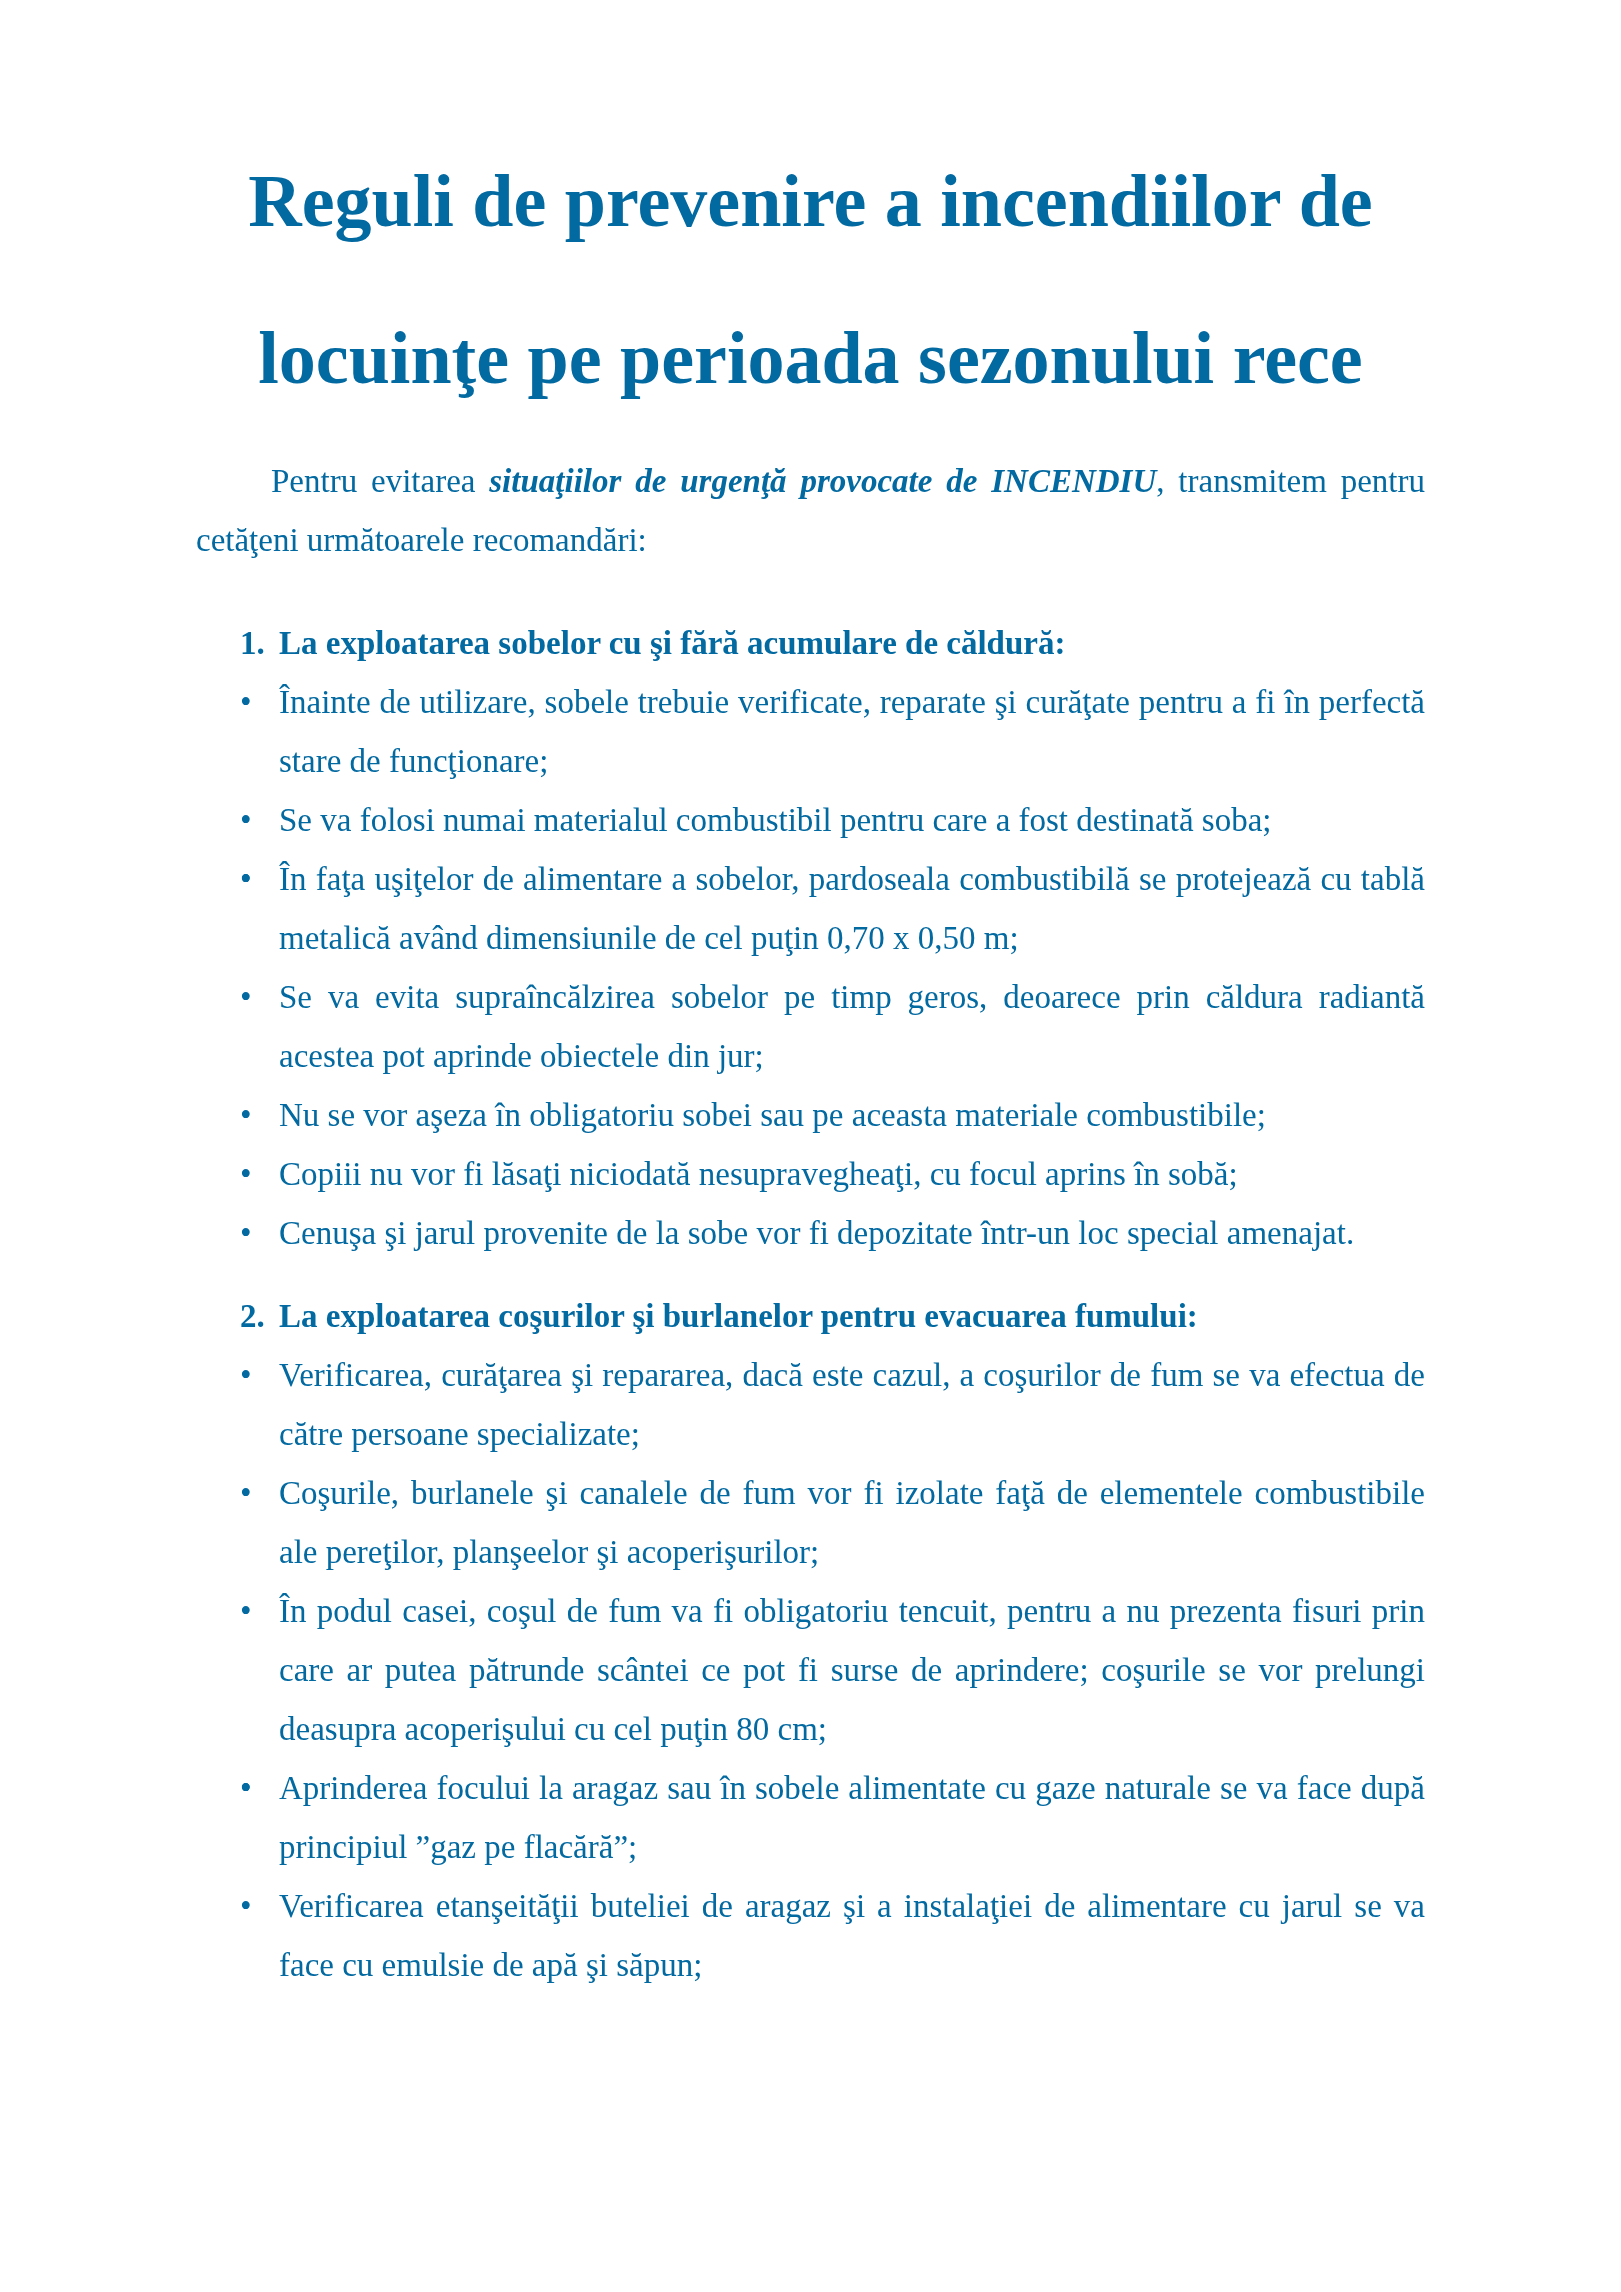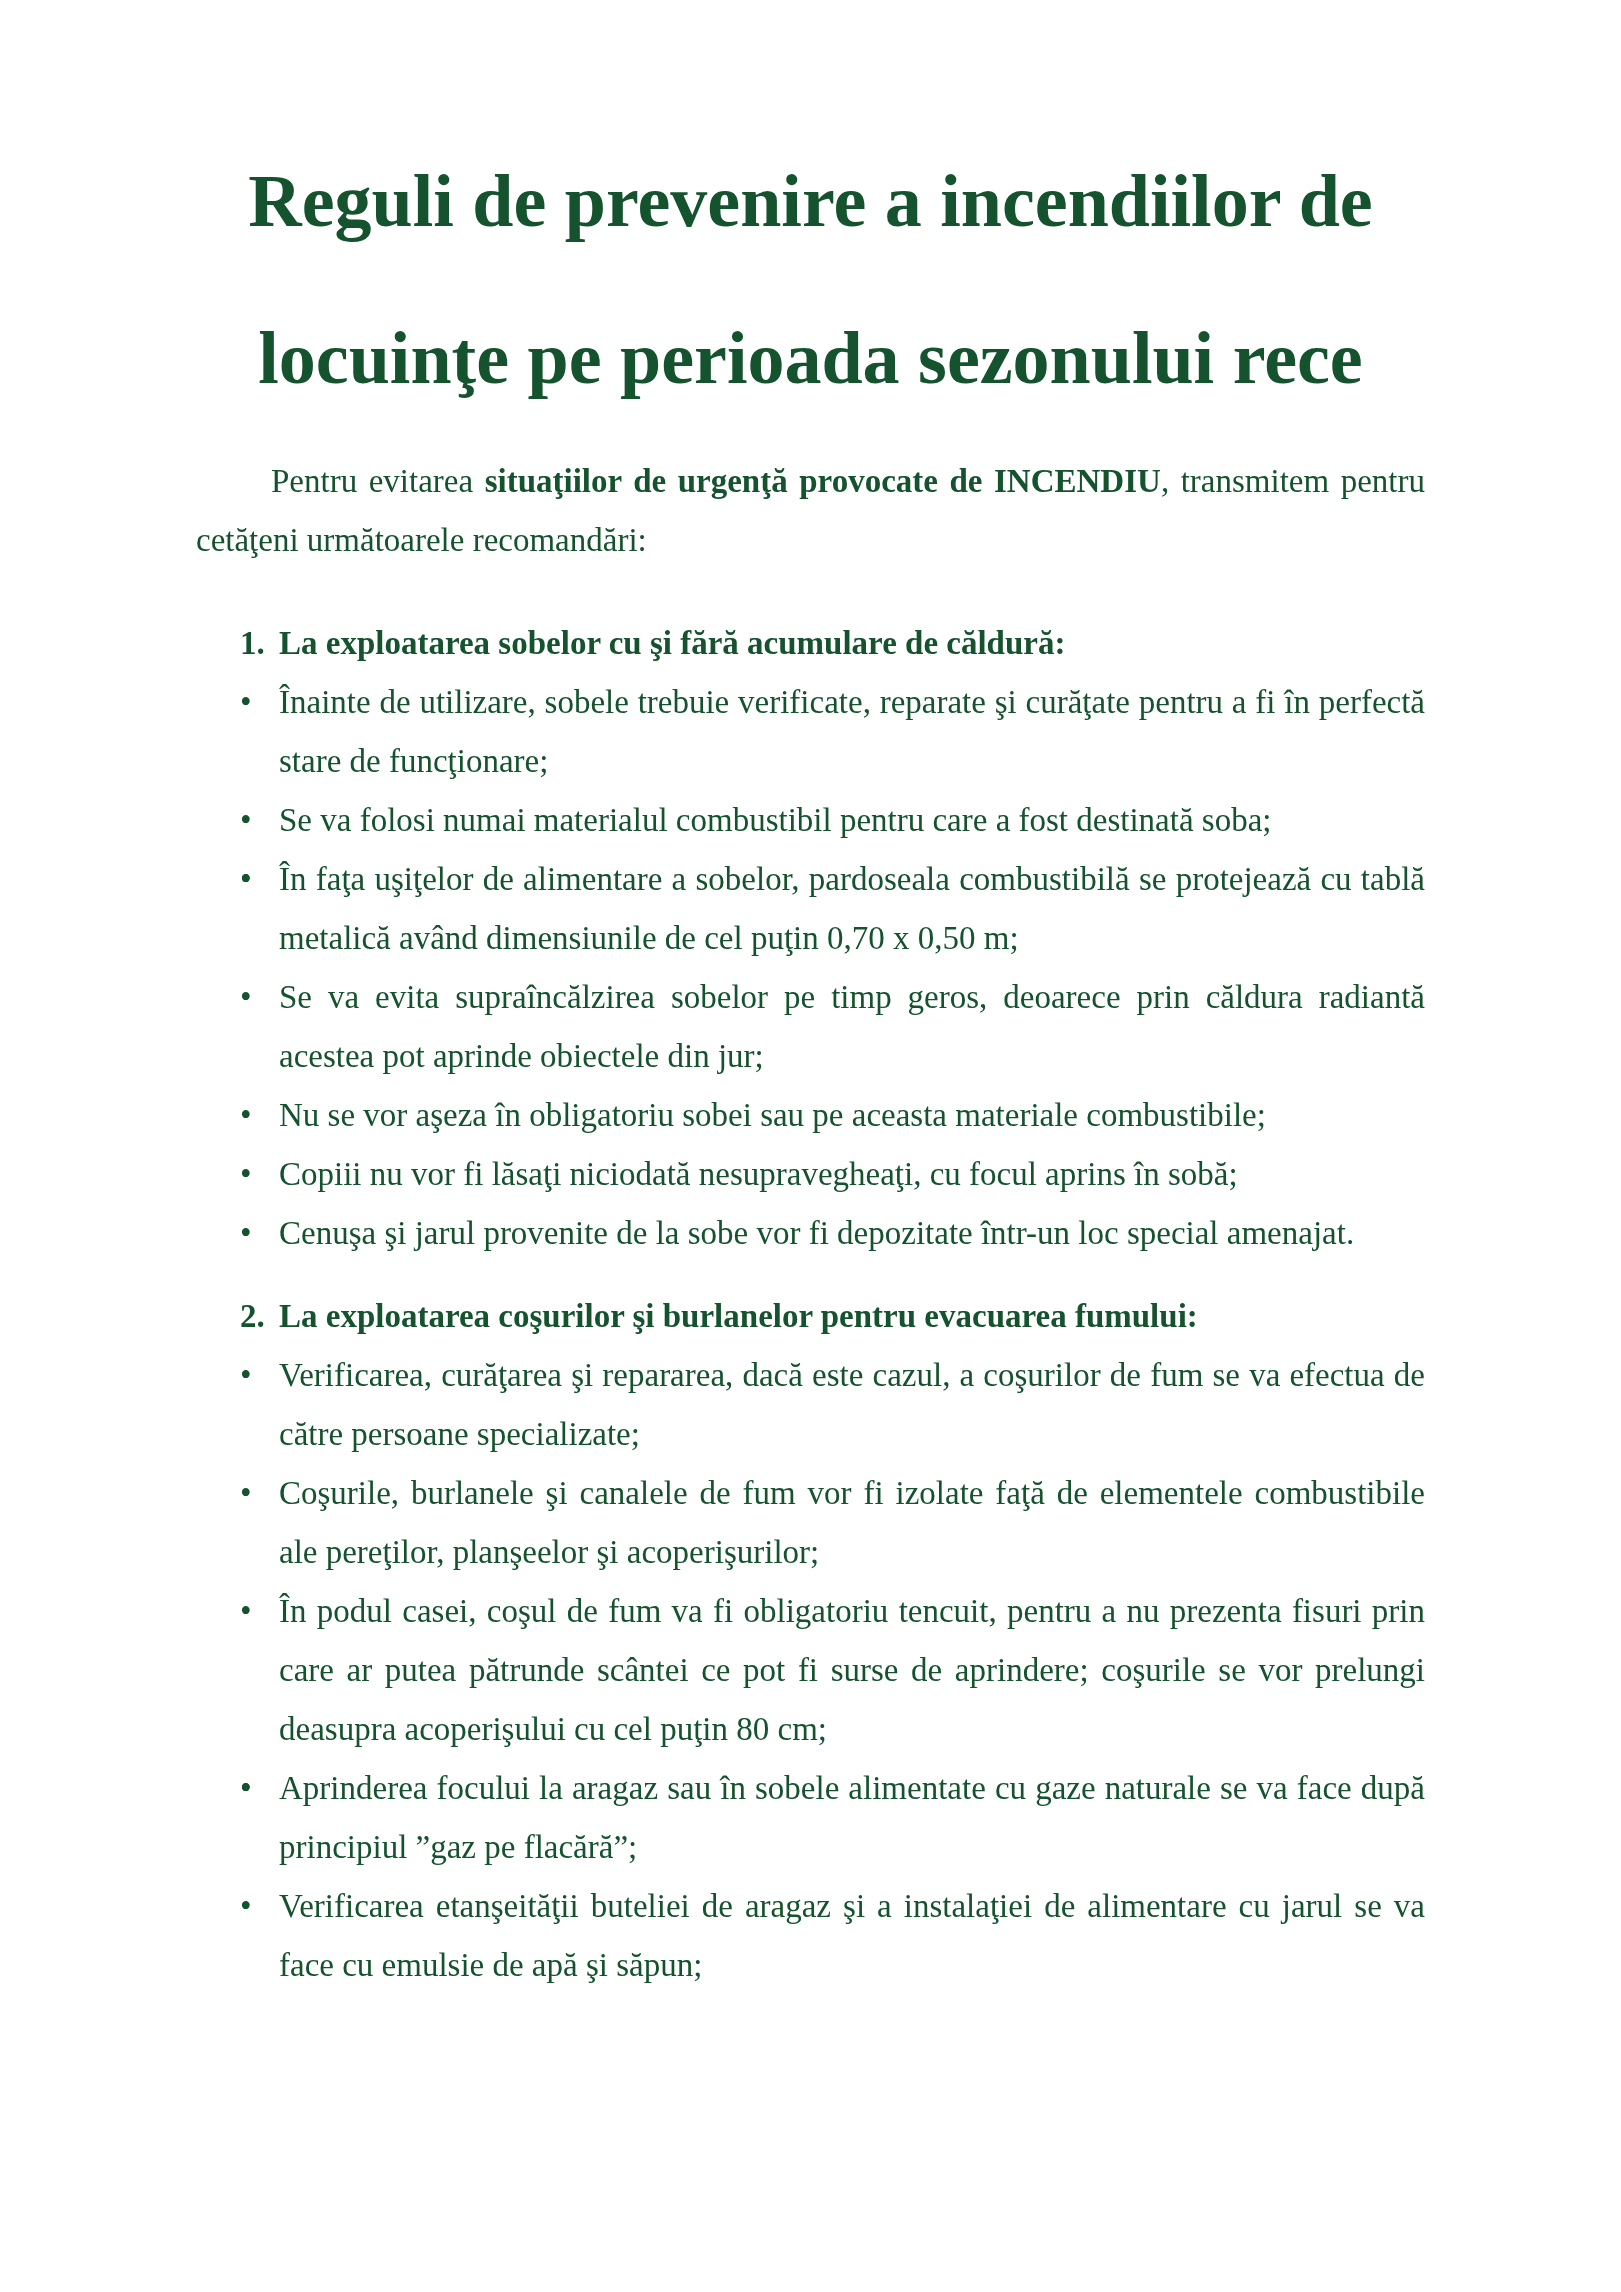--- a/index.html
+++ b/index.html
@@ -1,36 +1,36 @@
 <!DOCTYPE html>
 <html><head>
 <meta charset="utf-8">
 <style>
   html,body{margin:0;padding:0;background:#ffffff;}
   .page{
     width:1621px;height:2293px;
     box-sizing:border-box;
     padding:123px 196px 0 196px;
-    background:#ffffff;color:#14532d;
+    background:#ffffff;color:#0369a1;
     font-family:"Liberation Serif","DejaVu Serif",serif;
     overflow:hidden;
   }
   .title{
     margin:0;
     font-size:74px;line-height:157px;
     font-weight:bold;text-align:center;
   }
   .title-line{display:block;}
   .body-text{font-size:33px;line-height:59px;}
   .intro{
     margin:14.7px 0 0 0;
     text-align:justify;
     text-indent:75px;
   }
-  .intro .emph{font-weight:bold;}
+  .intro .emph{font-weight:bold;font-style:italic;}
   .section-heading{
     font-weight:bold;
     padding-left:44px;
     margin:0;
   }
   .section-heading .sec-num{display:inline-block;width:39px;font-weight:bold;}
   .section-heading.plain-num .sec-num{font-weight:normal;width:36px;}
   .heading-gap-large{margin-top:44px;}
   .heading-gap-medium{margin-top:24.5px;}
   .heading-gap-none{margin-top:0;}

